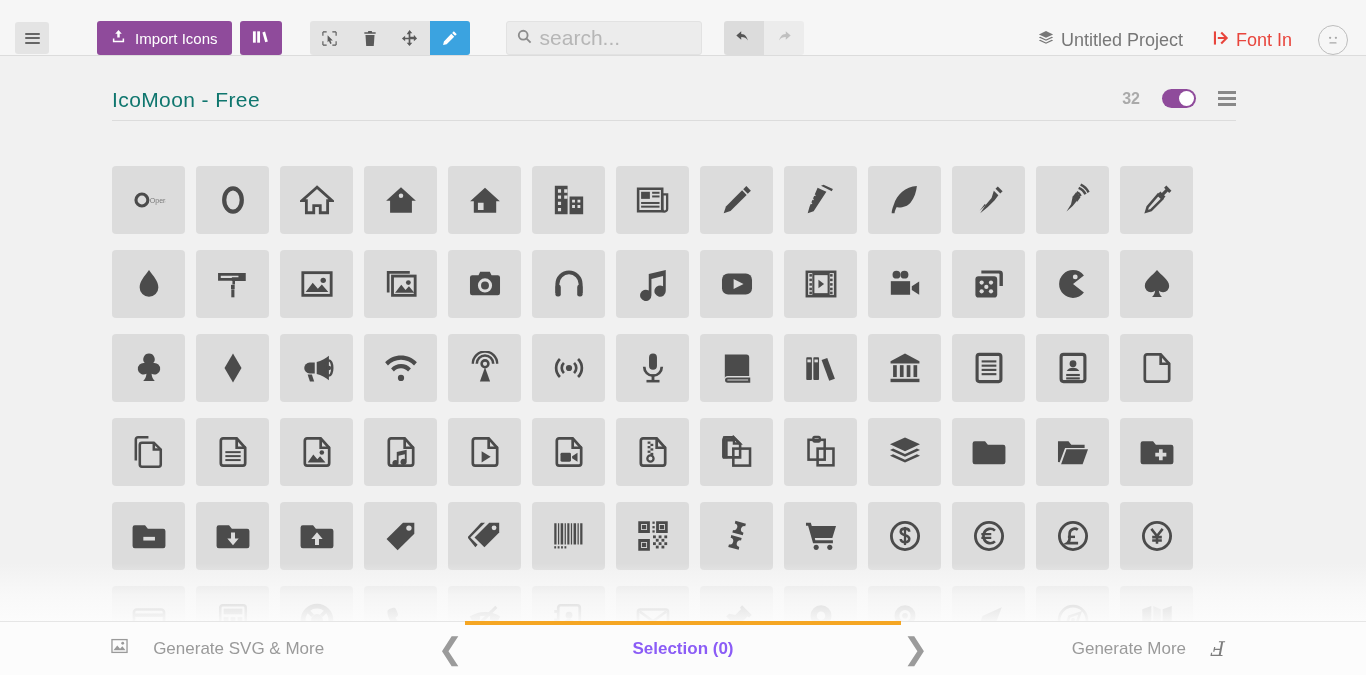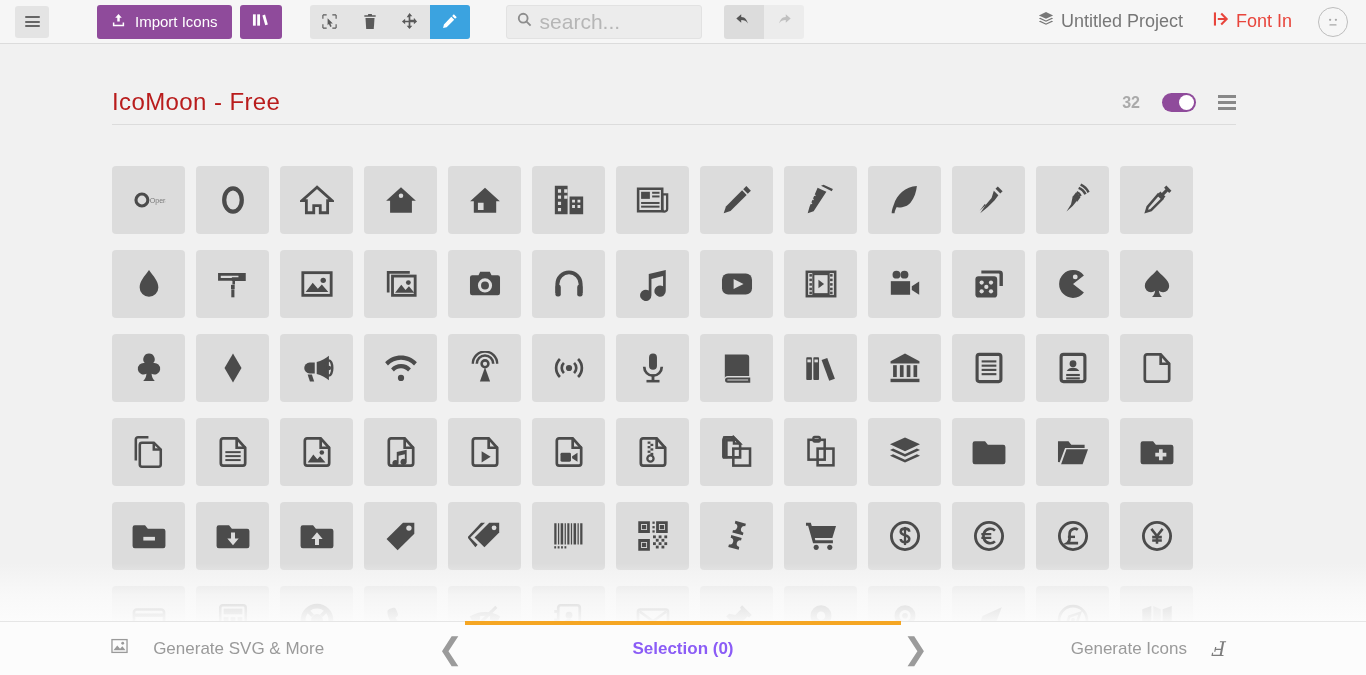--- a/index.html
+++ b/index.html
@@ -7,24 +7,24 @@
     width: 1366px; height: 675px;
     font-family: "Liberation Sans", sans-serif;
     background: #f1f1f1;
     overflow: hidden;
   }
   body { position: relative; }
 
   
   #header {
     position: absolute; top: 0; left: 0;
-    width: 1366px; height: 44px;
+    width: 1366px; height: 56px;
     background: #f6f6f6;
     border-bottom: 1px solid #dcdcdc;
-    display: flex; align-items: center;
+    display: flex; align-items: flex-end;
   }
   .hdr-left { display: flex; align-items: center; }
   .hdr-right { margin-left: auto; display: flex; align-items: center; padding-right: 18px; }
 
   .menu-btn {
     width: 34px; height: 32px; margin-left: 15px;
     background: #e4e4e4; border-radius: 3px;
     display: flex; align-items: center; justify-content: center;
     cursor: pointer;
   }
@@ -83,21 +83,21 @@
     border: 1.6px solid #bdbdbd; display: flex; align-items: center; justify-content: center;
     cursor: pointer;
   }
 
   
   #set-header {
     position: absolute; top: 88px; left: 112px; width: 1124px;
     border-bottom: 1px solid #dcdcdc; padding-bottom: 8px;
     display: flex; align-items: flex-end;
   }
-  #set-title { font-size: 24px; font-weight: normal; color: #b91c1c; letter-spacing: .4px; }
+  #set-title { font-size: 21px; font-weight: normal; color: #0f766e; letter-spacing: .4px; }
   .set-tools { margin-left: auto; display: flex; align-items: center; gap: 22px; padding-bottom: 3px; font-weight: bold; }
   #icon-count { font-size: 16px; color: #aaa; }
   #set-toggle {
     width: 34px; height: 19px; border-radius: 10px; background: #8f4b9b;
     position: relative; cursor: pointer;
   }
   #set-toggle .knob {
     position: absolute; right: 2px; top: 2px; width: 15px; height: 15px;
     border-radius: 50%; background: #fff;
   }
@@ -872,16 +872,16 @@
 
   <div class="chev">❮</div>
 
   <div class="foot-tab active">
     <span>Selection (0)</span>
   </div>
 
   <div class="chev">❯</div>
 
   <div class="foot-tab">
-    <span>Generate Icons</span>
+    <span>Generate More</span>
     <span style="font-family:'DejaVu Serif',serif;font-style:italic;font-size:20px;color:#7d7d7d;">Ⅎ</span>
   </div>
 </div>
 
 </body></html>

